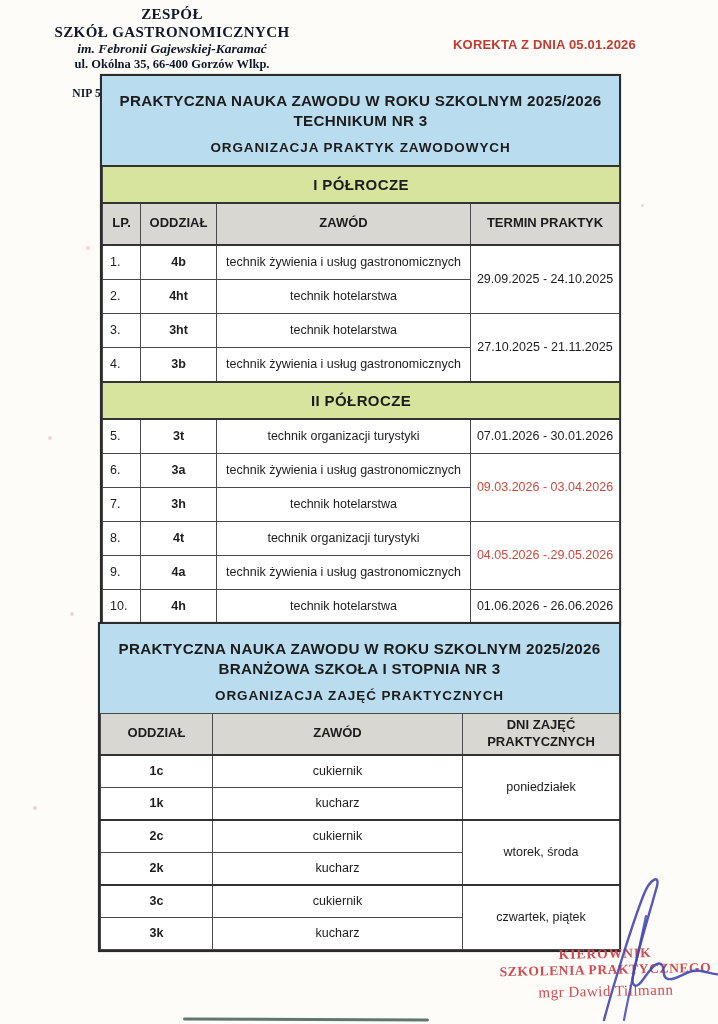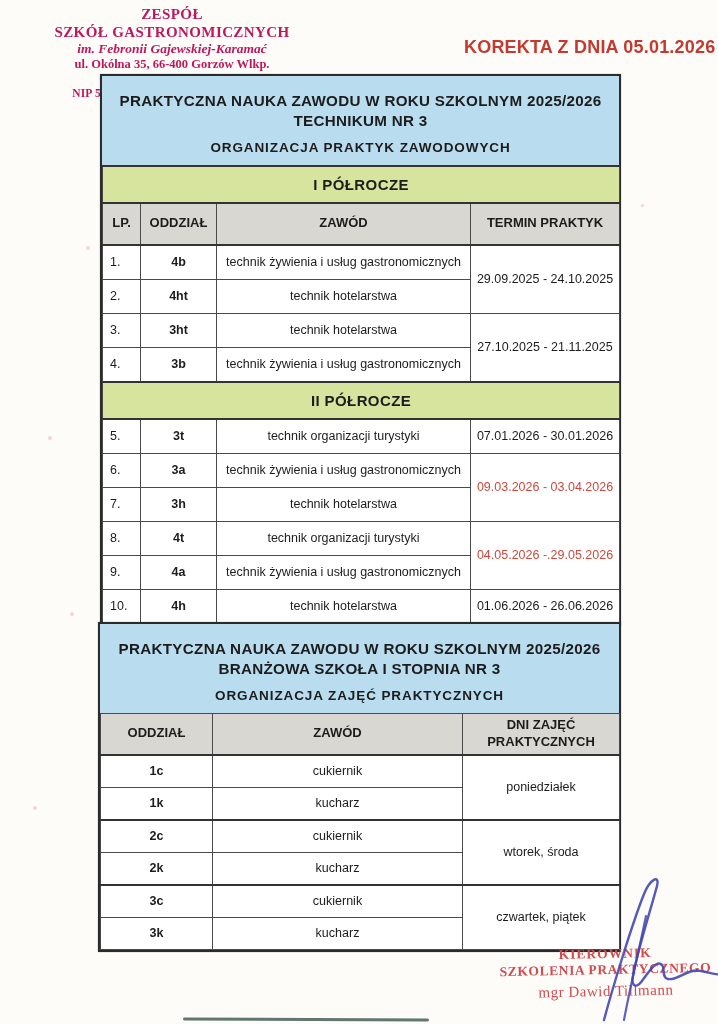--- a/index.html
+++ b/index.html
@@ -5,32 +5,32 @@
   html,body{margin:0;padding:0;}
   body{
     width:718px;height:1024px;position:relative;overflow:hidden;
     background:#fdfcf8;
     font-family:"Liberation Sans",sans-serif;
     color:#1c1c1c;
   }
   
   .letterhead{
     position:absolute;left:12px;top:6px;width:320px;
-    text-align:center;color:#be185d;
+    text-align:center;color:#0f172a;
     font-family:"Liberation Serif",serif;line-height:1.18;z-index:1;
   }
   .lh-1,.lh-2{font-weight:bold;font-size:15px;letter-spacing:.4px;}
   .lh-3{font-weight:bold;font-style:italic;font-size:13.5px;}
   .lh-4{font-weight:bold;font-size:12.5px;}
   .lh-5{font-weight:bold;font-size:13px;letter-spacing:1.6px;}
   .lh-6{font-weight:bold;font-size:11.5px;letter-spacing:.2px;}
   
   .korekta{
-    position:absolute;left:464px;top:37px;
-    font-weight:bold;font-size:18px;color:#c23a30;letter-spacing:.2px;
+    position:absolute;left:453px;top:37px;
+    font-weight:bold;font-size:13px;color:#c23a30;letter-spacing:.2px;
   }
   
   .doc-tbl{
     position:absolute;background:#fff;
     border:2px solid #2b2b2b;z-index:2;
     box-shadow:0 0 0 .5px rgba(0,0,0,.15);
   }
   .tbl1{left:100px;top:74px;width:517px;}
   .tbl2{left:98px;top:622px;width:519px;}
   .title-block{

